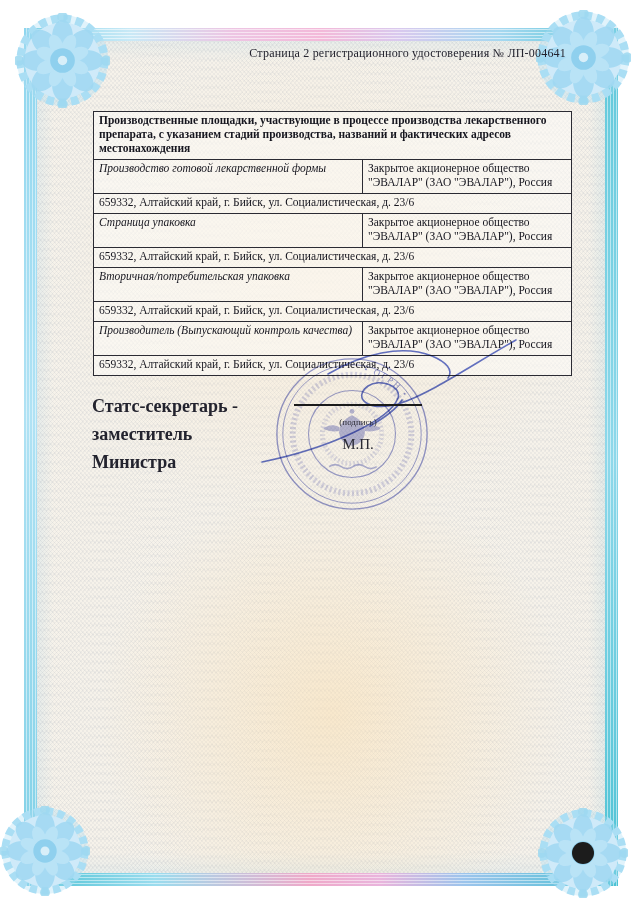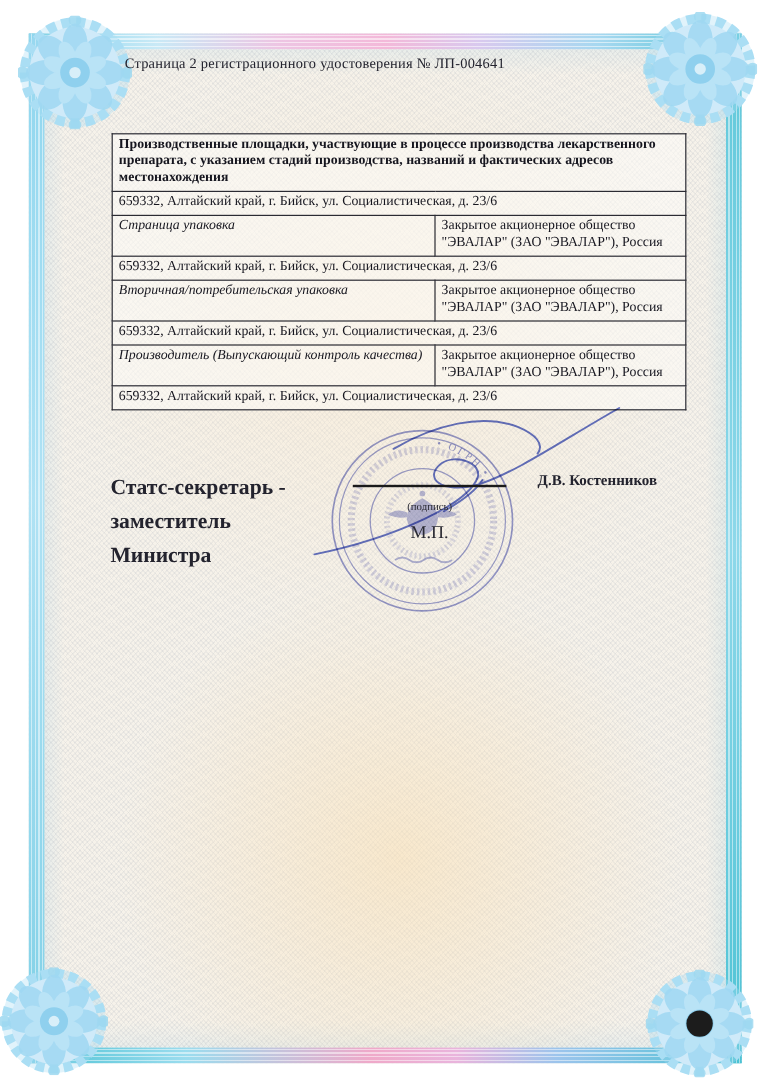--- a/index.html
+++ b/index.html
@@ -60,21 +60,21 @@
   .rosette.bl{left:0px;top:806px;width:90px;height:90px;}
   .rosette.br{left:538px;top:808px;width:90px;height:90px;}
   .hole-punch{
     position:absolute;left:572px;top:842px;width:22px;height:22px;
     border-radius:50%;background:#1c1c1c;
   }
 
   
   .page-header{
     position:absolute;left:104px;top:46px;width:462px;
-    text-align:left;font-size:12px;color:#23232e;letter-spacing:.2px;
+    text-align:right;font-size:12px;color:#23232e;letter-spacing:.2px;
   }
 
   
   table.prod{
     position:absolute;left:93px;top:111px;width:478px;
     border-collapse:collapse;table-layout:fixed;
     font-size:11.5px;line-height:1.2;color:#16161f;
     background:rgba(253,251,247,.55);
   }
   table.prod td{
@@ -186,20 +186,24 @@
   <table class="prod">
     <colgroup>
         <col style="width:269px">
         <col style="width:209px">
       </colgroup>
     <tbody>
       <tr>
         <td class="thead" colspan="2">Производственные площадки, участвующие в процессе производства лекарственного препарата, с указанием стадий производства, названий и фактических адресов местонахождения</td>
       </tr>
       <tr>
+        <td class="stage">Производство готовой лекарственной формы</td>
+        <td class="company">Закрытое акционерное общество "ЭВАЛАР" (ЗАО "ЭВАЛАР"), Россия</td>
+      </tr>
+      <tr>
         <td class="address" colspan="2">659332, Алтайский край, г. Бийск, ул. Социалистическая, д. 23/6</td>
       </tr>
       <tr>
         <td class="stage">Страница упаковка</td>
         <td class="company">Закрытое акционерное общество "ЭВАЛАР" (ЗАО "ЭВАЛАР"), Россия</td>
       </tr>
       <tr>
         <td class="address" colspan="2">659332, Алтайский край, г. Бийск, ул. Социалистическая, д. 23/6</td>
       </tr>
       <tr>
@@ -248,15 +252,14 @@
     </g>
   </svg>
 
   <div class="sig-title">
     <div>Статс-секретарь - заместитель</div>
     <div>Министра</div>
   </div>
   <div class="sig-line"></div>
   <div class="sig-caption">(подпись)</div>
   <div class="sig-mp">М.П.</div>
-  <div class="sig-name">Д.В. Костенников</div>
 
 </div>
 
 </body></html>

